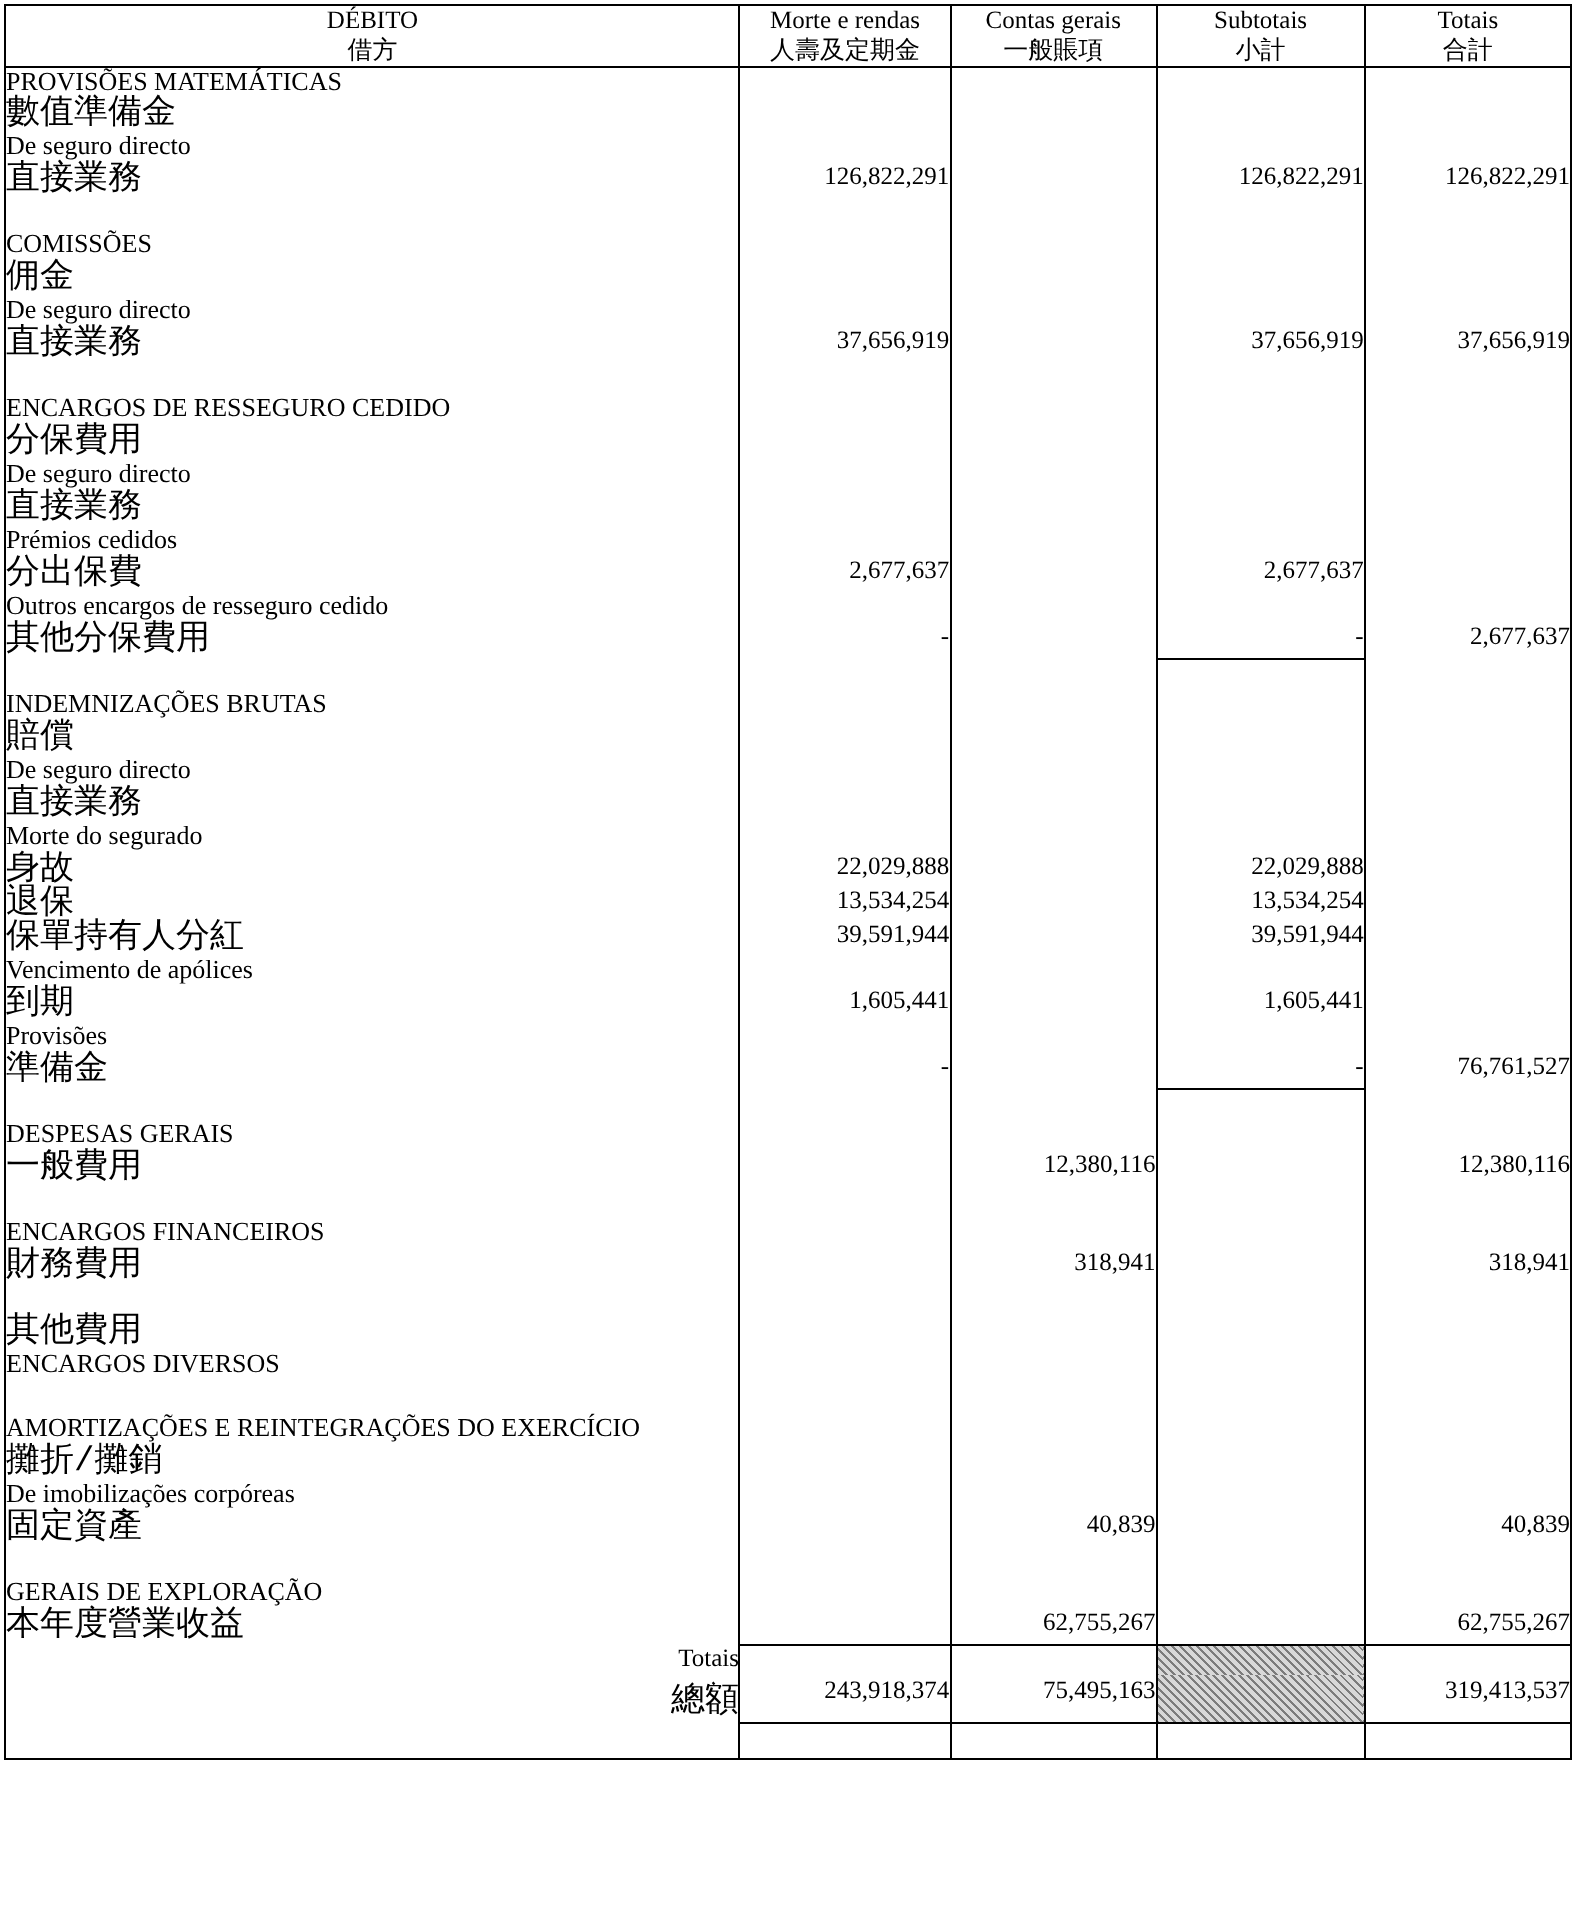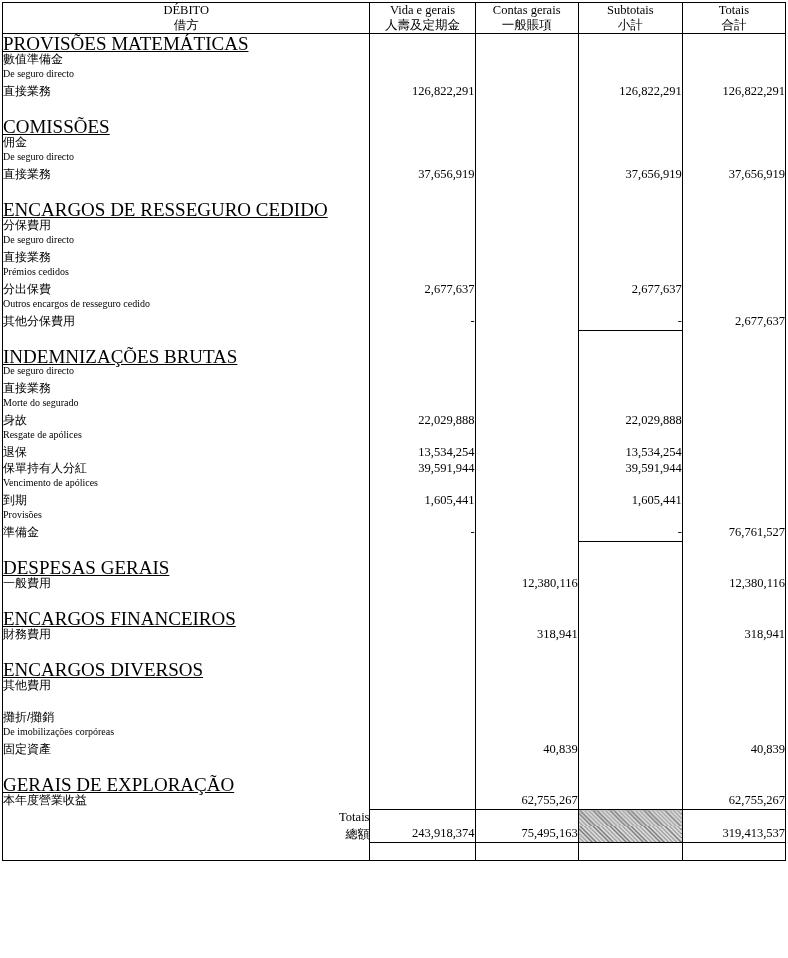--- a/index.html
+++ b/index.html
@@ -64,23 +64,23 @@
     padding-right: 6px;
     white-space: nowrap;
   }
   .row { height: 16px; }
   .row-blank { height: 16px; }
 
   .lvl0 { padding-left: 6px; }
   .lvl1 { padding-left: 18px; }
   .lvl2 { padding-left: 30px; }
 
-  .cjk { font-family: Liberation Sans, sans-serif; font-size: 12px; }
-  .lat { font-family: "Liberation Serif", serif; font-size: 10px; }
-  .caps { font-family: "Liberation Serif", serif; font-size: 19px; text-decoration: underline; }
+  .cjk { font-family: Liberation Mono, monospace; font-size: 17px; }
+  .lat { font-family: "Liberation Serif", serif; font-size: 13px; }
+  .caps { font-family: "Liberation Serif", serif; font-size: 13px; }
 
   
   .totals-label {
     text-align: right;
     padding-right: 8px;
     white-space: nowrap;
   }
   .hatch {
     background-image:
       repeating-linear-gradient(45deg, #7c7c7c 0px, #7c7c7c 1px, #d8d8d8 1px, #d8d8d8 3px);
@@ -101,21 +101,21 @@
         <col class="c-sub">
         <col class="c-tot">
     </colgroup>
     <thead>
       <tr>
         <td class="bdr-l bdr-t bdr-r bdr-b">
           <span class="hdr-line1">DÉBITO</span>
           <span class="hdr-line2">借方</span>
         </td>
         <td class="bdr-t bdr-r bdr-b">
-          <span class="hdr-line1">Vida e gerais</span>
+          <span class="hdr-line1">Morte e rendas</span>
           <span class="hdr-line2">人壽及定期金</span>
         </td>
         <td class="bdr-t bdr-r bdr-b">
           <span class="hdr-line1">Contas gerais</span>
           <span class="hdr-line2">一般賬項</span>
         </td>
         <td class="bdr-t bdr-r bdr-b">
           <span class="hdr-line1">Subtotais</span>
           <span class="hdr-line2">小計</span>
         </td>
@@ -260,20 +260,27 @@
           <td class="bdr-l num bdr-r"></td>
         </tr>
         <tr class="row">
           <td class="bdr-l lab lvl0 caps">INDEMNIZAÇÕES BRUTAS</td>
           <td class="bdr-l num"></td>
           <td class="bdr-l num"></td>
           <td class="bdr-l num"></td>
           <td class="bdr-l num bdr-r"></td>
         </tr>
         <tr class="row">
+          <td class="bdr-l lab lvl0 cjk">賠償</td>
+          <td class="bdr-l num"></td>
+          <td class="bdr-l num"></td>
+          <td class="bdr-l num"></td>
+          <td class="bdr-l num bdr-r"></td>
+        </tr>
+        <tr class="row">
           <td class="bdr-l lab lvl1 lat">De seguro directo</td>
           <td class="bdr-l num"></td>
           <td class="bdr-l num"></td>
           <td class="bdr-l num"></td>
           <td class="bdr-l num bdr-r"></td>
         </tr>
         <tr class="row">
           <td class="bdr-l lab lvl1 cjk">直接業務</td>
           <td class="bdr-l num"></td>
           <td class="bdr-l num"></td>
@@ -288,27 +295,20 @@
           <td class="bdr-l num bdr-r"></td>
         </tr>
         <tr class="row">
           <td class="bdr-l lab lvl2 cjk">身故</td>
           <td class="bdr-l num">22,029,888</td>
           <td class="bdr-l num"></td>
           <td class="bdr-l num">22,029,888</td>
           <td class="bdr-l num bdr-r"></td>
         </tr>
         <tr class="row">
-          <td class="bdr-l lab lvl2 lat">Resgate de apólices</td>
-          <td class="bdr-l num"></td>
-          <td class="bdr-l num"></td>
-          <td class="bdr-l num"></td>
-          <td class="bdr-l num bdr-r"></td>
-        </tr>
-        <tr class="row">
           <td class="bdr-l lab lvl2 cjk">退保</td>
           <td class="bdr-l num">13,534,254</td>
           <td class="bdr-l num"></td>
           <td class="bdr-l num">13,534,254</td>
           <td class="bdr-l num bdr-r"></td>
         </tr>
         <tr class="row">
           <td class="bdr-l lab lvl2 cjk">保單持有人分紅</td>
           <td class="bdr-l num">39,591,944</td>
           <td class="bdr-l num"></td>
@@ -386,35 +386,42 @@
           <td class="bdr-l num bdr-r">318,941</td>
         </tr>
         <tr class="row-blank">
           <td class="bdr-l lab lvl0 lat"></td>
           <td class="bdr-l num"></td>
           <td class="bdr-l num"></td>
           <td class="bdr-l num"></td>
           <td class="bdr-l num bdr-r"></td>
         </tr>
         <tr class="row">
+          <td class="bdr-l lab lvl0 cjk">其他費用</td>
+          <td class="bdr-l num"></td>
+          <td class="bdr-l num"></td>
+          <td class="bdr-l num"></td>
+          <td class="bdr-l num bdr-r"></td>
+        </tr>
+        <tr class="row">
           <td class="bdr-l lab lvl0 caps">ENCARGOS DIVERSOS</td>
           <td class="bdr-l num"></td>
           <td class="bdr-l num"></td>
           <td class="bdr-l num"></td>
           <td class="bdr-l num bdr-r"></td>
         </tr>
-        <tr class="row">
-          <td class="bdr-l lab lvl0 cjk">其他費用</td>
-          <td class="bdr-l num"></td>
-          <td class="bdr-l num"></td>
-          <td class="bdr-l num"></td>
-          <td class="bdr-l num bdr-r"></td>
-        </tr>
-        <tr class="row-blank">
-          <td class="bdr-l lab lvl0 lat"></td>
+        <tr class="row-blank">
+          <td class="bdr-l lab lvl0 lat"></td>
+          <td class="bdr-l num"></td>
+          <td class="bdr-l num"></td>
+          <td class="bdr-l num"></td>
+          <td class="bdr-l num bdr-r"></td>
+        </tr>
+        <tr class="row">
+          <td class="bdr-l lab lvl0 caps">AMORTIZAÇÕES E REINTEGRAÇÕES DO EXERCÍCIO</td>
           <td class="bdr-l num"></td>
           <td class="bdr-l num"></td>
           <td class="bdr-l num"></td>
           <td class="bdr-l num bdr-r"></td>
         </tr>
         <tr class="row">
           <td class="bdr-l lab lvl0 cjk">攤折/攤銷</td>
           <td class="bdr-l num"></td>
           <td class="bdr-l num"></td>
           <td class="bdr-l num"></td>

